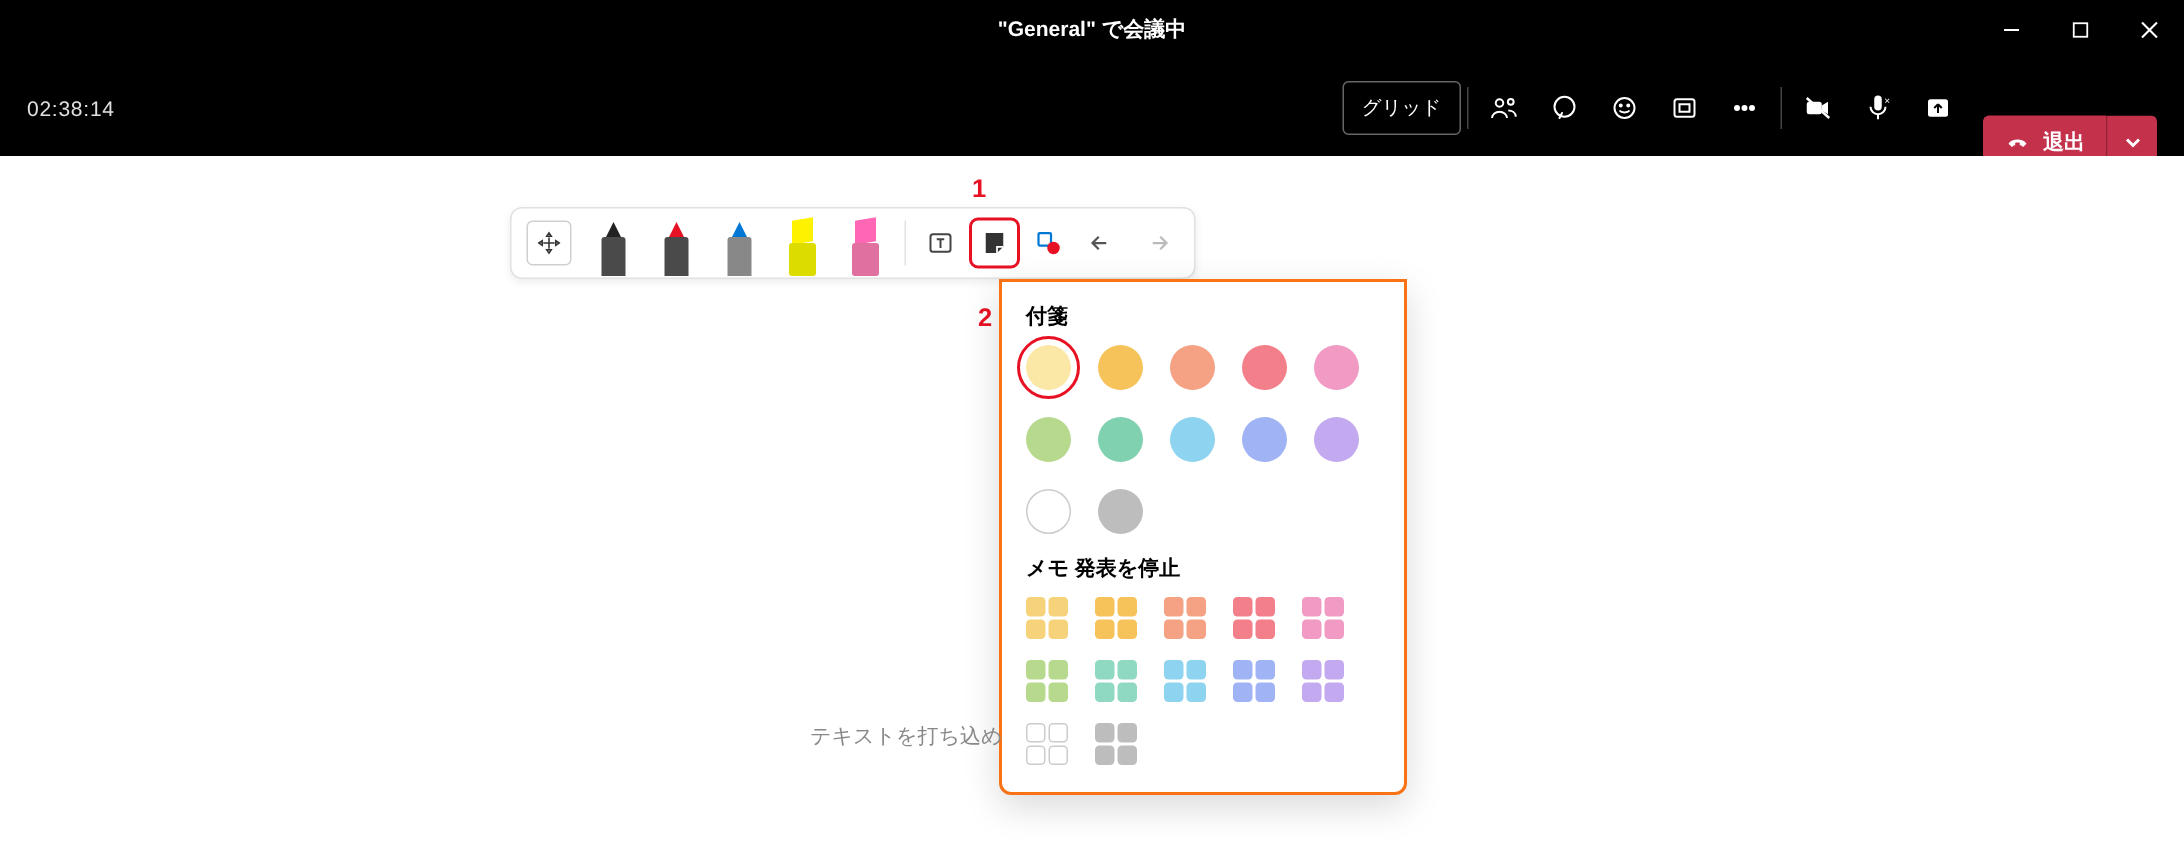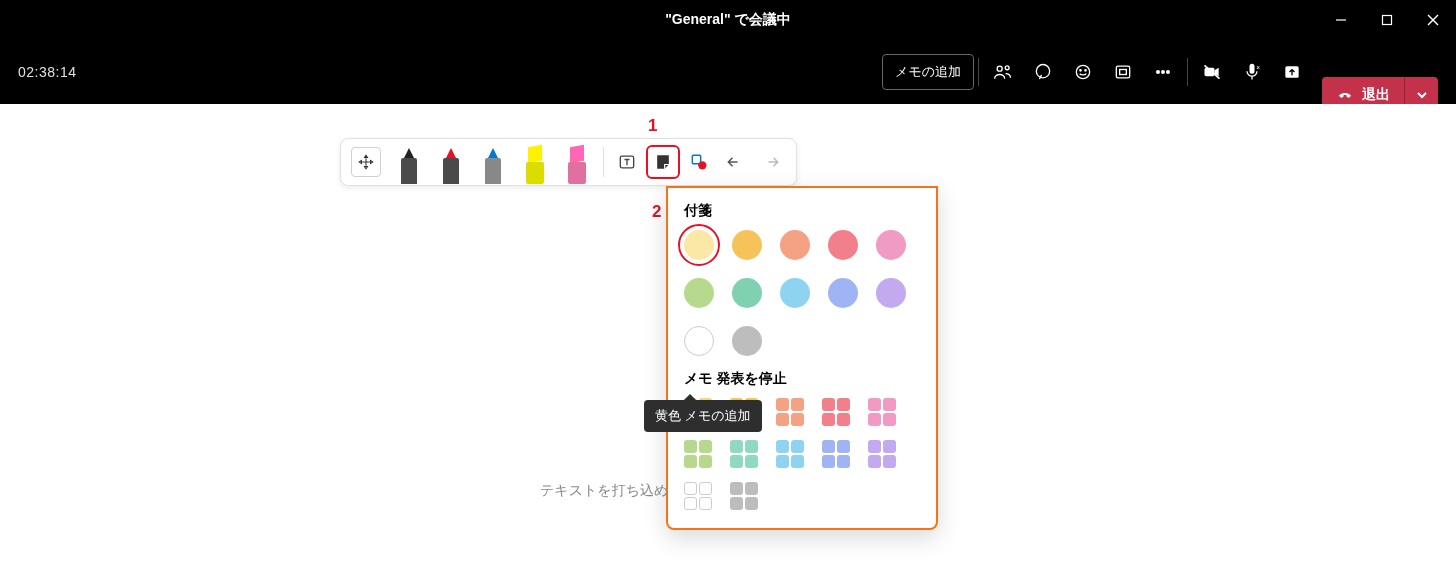--- a/index.html
+++ b/index.html
@@ -90,21 +90,21 @@
           <line x1="1" y1="1" x2="11" y2="11" stroke-width="1.4"></line>
           <line x1="11" y1="1" x2="1" y2="11" stroke-width="1.4"></line>
         </svg>
       </div>
   </div>
 </div>
 
 <div class="toolbar">
   <div class="timer">02:38:14</div>
   <div class="spacer"></div>
-  <div class="tb-btn bordered">メモの追加</div>
+  <div class="tb-btn bordered">グリッド</div>
   <div class="sep"></div>
   <div class="tb-icon">
       <svg viewBox="0 0 24 24">
         <circle cx="8" cy="8" r="3"></circle>
         <path d="M2 20c0-3 3-5 6-5s6 2 6 5"></path>
         <circle cx="17" cy="7" r="2.3"></circle>
         <path d="M15 14c3 0 6 1.5 6 5"></path>
       </svg>
     </div>
   <div class="tb-icon">
@@ -330,18 +330,17 @@
         </div>
         <div class="gsw">
           <div style="background: rgb(189, 189, 189);"></div>
           <div style="background: rgb(189, 189, 189);"></div>
           <div style="background: rgb(189, 189, 189);"></div>
           <div style="background: rgb(189, 189, 189);"></div>
         </div>
       </div>
   </div>
 
-  <div class="tooltip">黄色 メモの追加</div>
 
   <div class="canvas-text">テキストを打ち込め</div>
 
 
 </div>
 
 </body></html>

